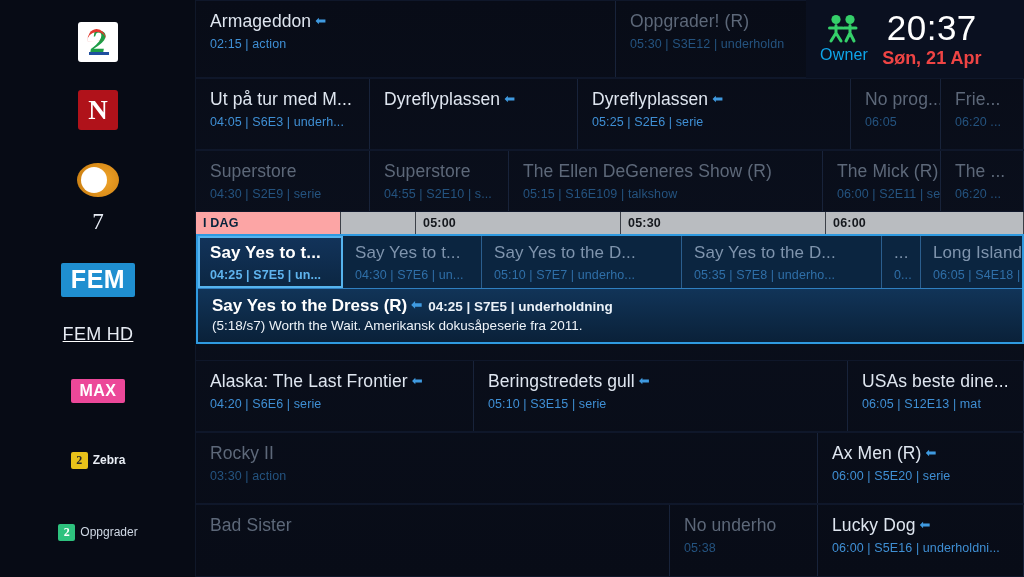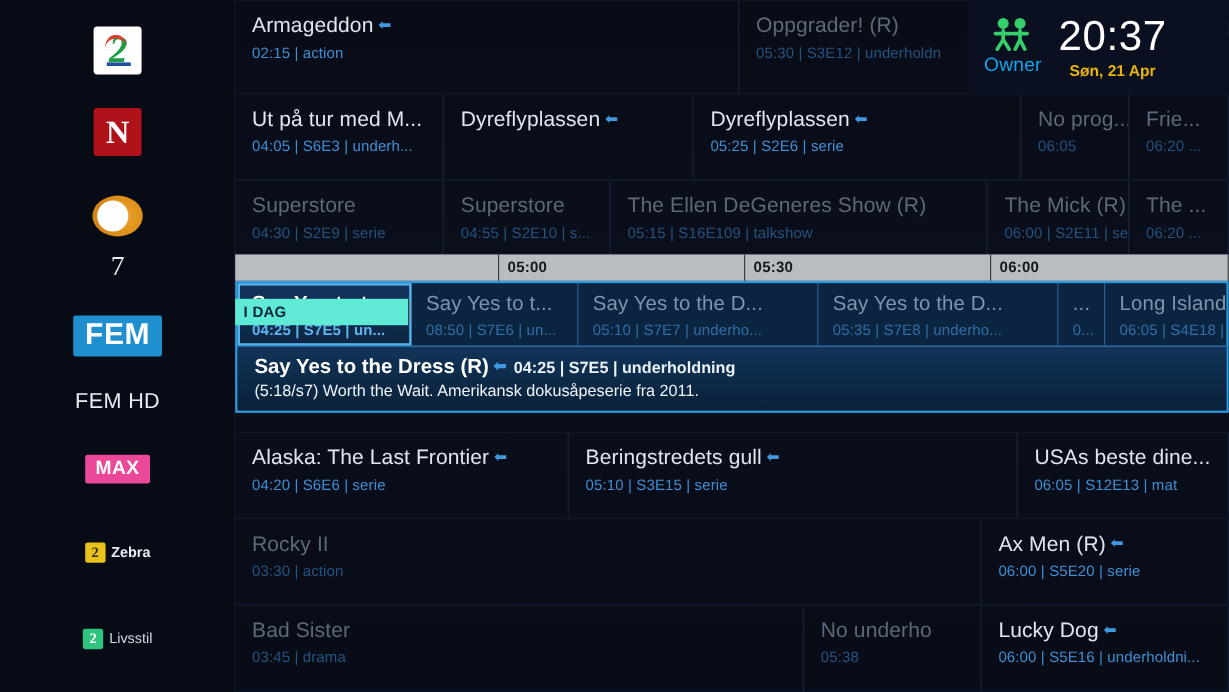--- a/index.html
+++ b/index.html
@@ -126,21 +126,21 @@
     background:#b9bcc0;
     display:flex; z-index:6;
   }
   .tl-seg{
     position:relative; height:22px;
     border-right:1px solid #3c4048;
     font-size:12.5px; font-weight:bold; color:#15181d;
     line-height:22px; padding-left:7px;
     letter-spacing:0.2px;
   }
-  .tl-seg.now{ background:#5eead4; color:#06233b;margin-top:37px;}
+  .tl-seg.now{ background:#fca5a5; color:#06233b;}
 
   
   .sel-wrap{
     position:absolute; left:196px; width:828px; z-index:5;
     border:2px solid #2f9ae0;
     background:#0b2540;
     box-shadow:0 0 0 1px #06111f;
   }
   .sel-progs{ position:relative; height:52px; }
   .sel-progs .cell{ border-right:1px solid #2b5e8e; padding:7px 0 0 12px;}
@@ -168,21 +168,21 @@
     position:absolute; right:0; top:0; width:218px; height:78px;
     background:linear-gradient(180deg,#0b1120 0%, #0a1córrego 100%);
     background:#0a1020;
     display:flex; align-items:center; gap:14px;
     padding-left:14px; z-index:9;
   }
   .owner{ display:flex; flex-direction:column; align-items:center; gap:2px;}
   .owner-label{ font-size:16px; color:#0ea5e9; letter-spacing:0.2px;}
   .time-block{ display:flex; flex-direction:column; align-items:center;}
   .time-big{ font-size:35px; color:#fff; line-height:35px; letter-spacing:0.5px;}
-  .time-date{ font-size:13px; color:#eab308; margin-top:3px; font-weight:bold;}
+  .time-date{ font-size:18px; color:#ef4444; margin-top:3px; font-weight:bold;}
 
   
   .ghost{
     position:absolute; top:0; left:196px; width:828px; height:78px;
     z-index:2; pointer-events:none;
   }
   .ghost .gcell{
     position:absolute; top:14px; font-size:17.5px; color:#2c3648;
     white-space:nowrap;
   }
@@ -211,39 +211,39 @@
     </div>
 
     <div class="ch" style="top:207px;height:30px;">
       <div class="logo-7">7</div>
     </div>
 
     <div class="ch" style="top:260px;height:40px;">
       <div class="logo-fem">FEM</div>
     </div>
 
-    <div class="ch" style="top:320px;height:28px;">
+    <div class="ch" style="top:320px;height:28px;text-decoration:underline;">
       <div class="logo-femhd">FEM HD</div>
     </div>
 
     <div class="ch" style="top:375px;height:32px;">
       <div class="logo-max">MAX</div>
     </div>
 
     <div class="ch" style="top:446px;height:28px;">
       <div class="sub-logo">
         <div class="sub-badge zebra">2</div>
         <div class="sub-name">Zebra</div>
       </div>
     </div>
 
     <div class="ch" style="top:518px;height:28px;">
       <div class="sub-logo">
         <div class="sub-badge livs">2</div>
-        <div class="sub-name livs">Livsstil</div>
+        <div class="sub-name livs">Oppgrader</div>
       </div>
     </div>
 
   </div>
 
   <div class="grid">
 
     <div class="ghost">
 
       <div class="gcell" style="left:620px;">Lille</div>
@@ -342,21 +342,20 @@
         <div class="title">
           <span>Ax Men (R)</span><span class="rep bright">⬅</span>
         </div>
         <div class="meta">06:00 | S5E20 | serie</div>
       </div>
     </div>
 
     <div class="row" style="top:504px;height:73px;">
       <div class="cell dim" style="left:0px;width:474px;">
         <div class="title">Bad Sister</div>
-        <div class="meta">03:45 | drama</div>
       </div>
       <div class="cell dim" style="left:474px;width:148px;">
         <div class="title">No underho</div>
         <div class="meta">05:38</div>
       </div>
       <div class="cell bright" style="left:622px;width:206px;">
         <div class="title">
           <span>Lucky Dog</span><span class="rep bright">⬅</span>
         </div>
         <div class="meta">06:00 | S5E16 | underholdni...</div>
@@ -376,21 +375,21 @@
   <div class="sel-wrap" style="top:234px;">
     <div class="sel-progs">
 
       <div class="cell active" style="left:0px;width:145px;">
         <div class="title">Say Yes to t...</div>
         <div class="meta">04:25 | S7E5 | un...</div>
       </div>
 
       <div class="cell" style="left:145px;width:139px;">
         <div class="title">Say Yes to t...</div>
-        <div class="meta">08:50 | S7E6 | un...</div>
+        <div class="meta">04:30 | S7E6 | un...</div>
       </div>
 
       <div class="cell" style="left:284px;width:200px;">
         <div class="title">Say Yes to the D...</div>
         <div class="meta">05:10 | S7E7 | underho...</div>
       </div>
 
       <div class="cell" style="left:484px;width:200px;">
         <div class="title">Say Yes to the D...</div>
         <div class="meta">05:35 | S7E8 | underho...</div>

